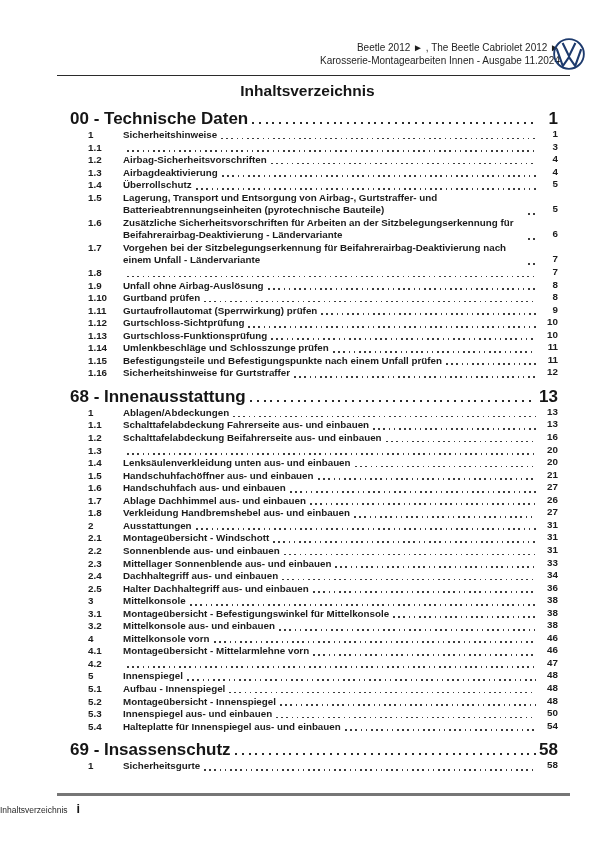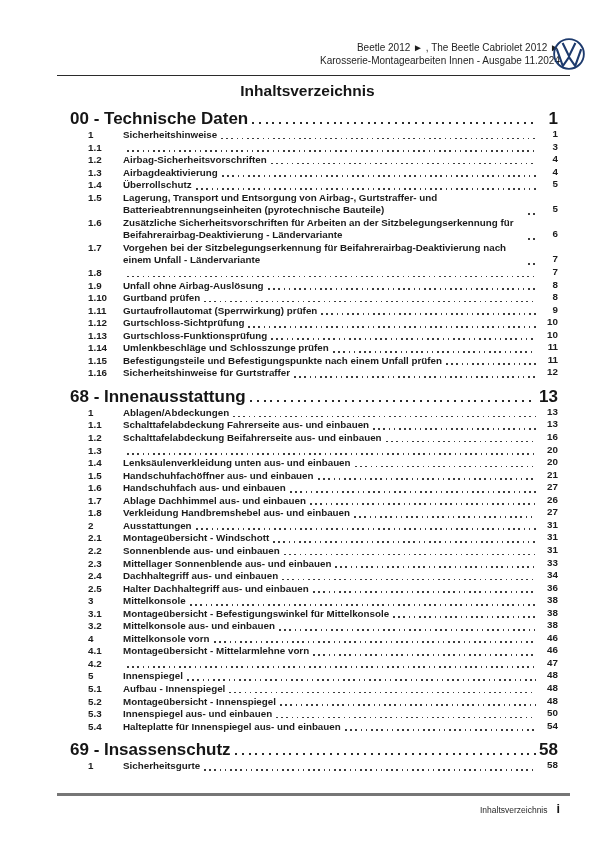--- a/index.html
+++ b/index.html
@@ -32,21 +32,21 @@
   .leader{flex:1 1 8px;min-width:8px;height:1.8px;align-self:flex-end;margin:0 0 2.2px 4px;
     background-image:repeating-linear-gradient(to right,#3c3c3c 0,#3c3c3c 1.6px,transparent 1.6px,transparent 5.2px);}
   .sleader{height:2.2px;margin-bottom:3px;
     background-image:repeating-linear-gradient(to right,#2a2a2a 0,#2a2a2a 2px,transparent 2px,transparent 6.8px);}
   .pagenum{position:absolute;right:0;bottom:1px;width:32px;text-align:right;}
   .section-row .pagenum{bottom:0;}
 
   
   .ftr{position:absolute;top:793px;left:0;right:0;}
   .ftr-rule{margin:0 30px 0 57px;border-top:3px solid #767676;}
-  .ftr-text{margin:6px 40px 0 0;text-align:right;font-size:8.5px;color:#2a2a2a;}
+  .ftr-text{margin:6px 40px 0 0;font-size:8.5px;color:#2a2a2a;}
   .ftr-page{font-size:12.5px;font-weight:bold;margin-left:9px;color:#161616;}
 </style>
 </head>
 <body>
 
 <div class="page">
 
   <div class="hdr">
     <div class="hdr-text">
       <div>Beetle 2012 ► , The Beetle Cabriolet 2012 ►</div>

